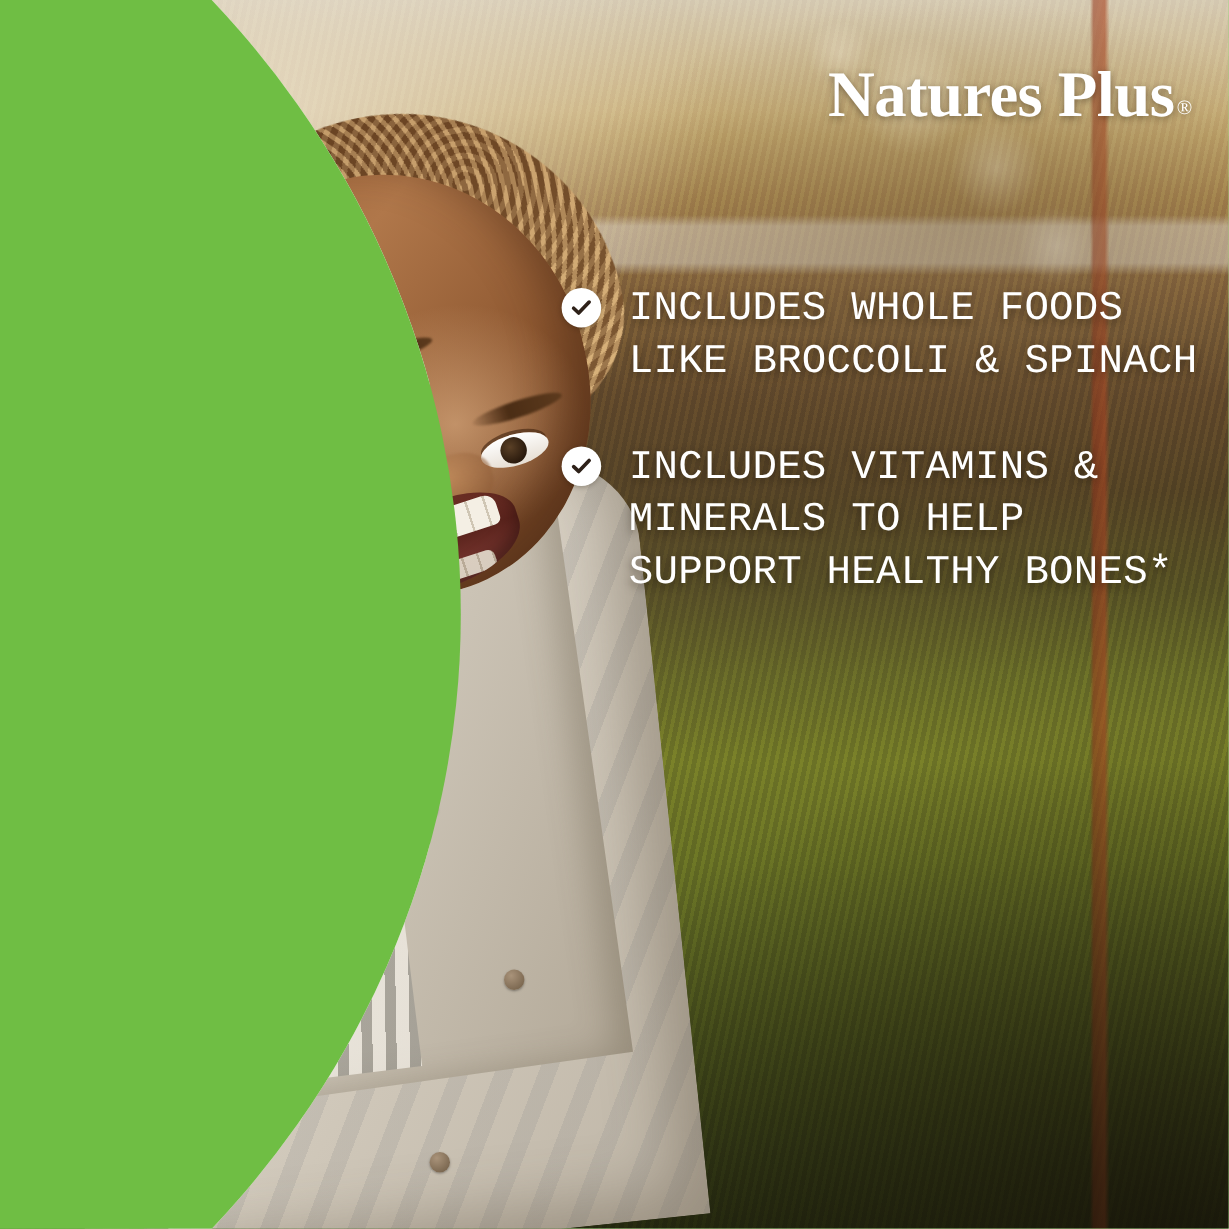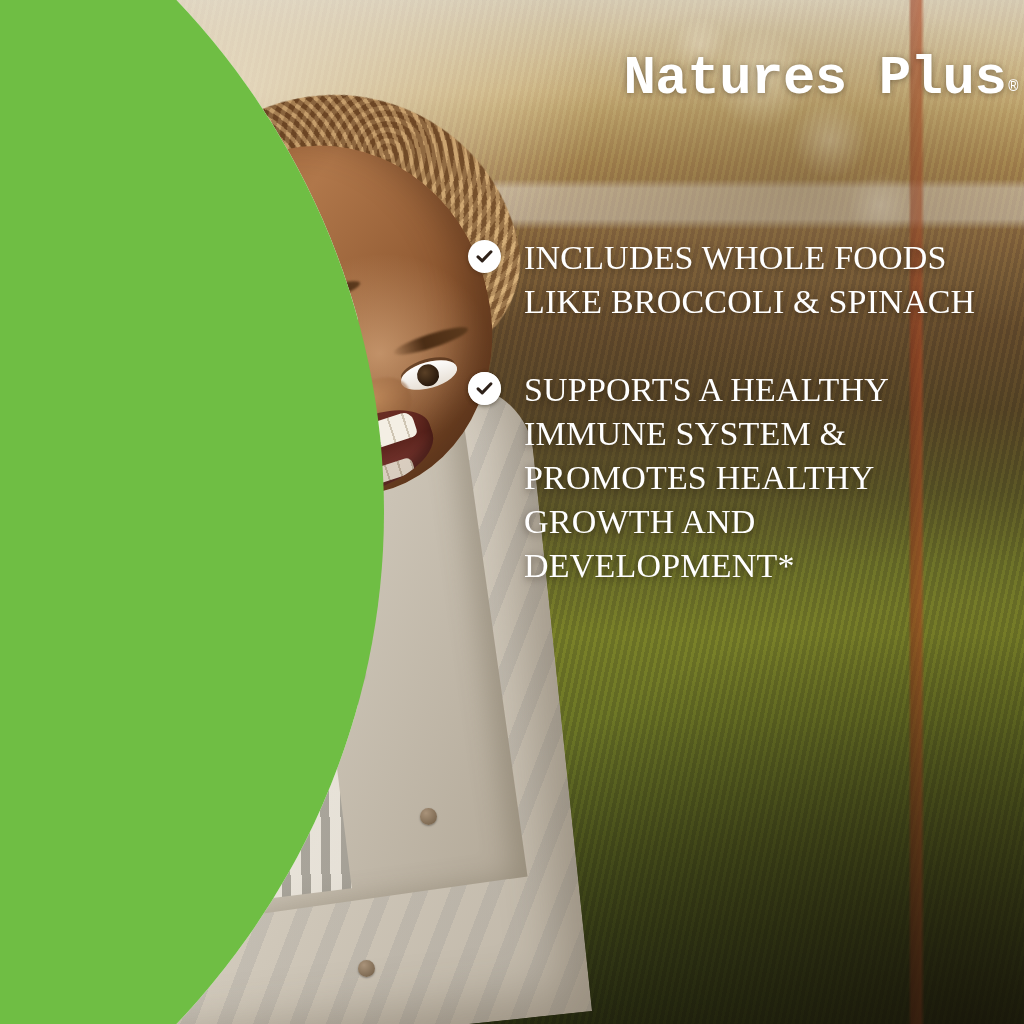--- a/index.html
+++ b/index.html
@@ -256,24 +256,24 @@
   .green-fill-left {
     position: absolute;
     left: 0; top: 0;
     width: 120px; height: 1024px;
     background: #6FBE44;
   }
 
   
   .logo {
     position: absolute;
-    right: 8px;
+    right: 33px;
     top: 52px;
     color: #ffffff;
-    font-family: Liberation Mono, monospace;
+    font-family: Liberation Serif, serif;
     font-weight: 700;
     font-size: 54px;
     letter-spacing: -0.5px;
     line-height: 1;
     text-shadow: 0 1px 6px rgba(40,26,12,0.45);
     white-space: nowrap;
   }
   .logo .reg {
     font-size: 17px;
     vertical-align: baseline;
@@ -307,21 +307,21 @@
     background: #ffffff;
     display: flex;
     align-items: center;
     justify-content: center;
     box-shadow: 0 1px 4px rgba(30,20,8,0.28);
   }
   .check-badge svg { display: block; }
 
   .benefit-text {
     color: #ffffff;
-    font-family: Liberation Serif, serif;
+    font-family: Liberation Mono, monospace;
     font-size: 34px;
     line-height: 44px;
     letter-spacing: 0.2px;
     text-transform: uppercase;
     font-weight: 400;
     text-shadow: 0 2px 7px rgba(30,20,8,0.5);
     white-space: pre-line;
     margin: 0;
   }
 </style>
@@ -374,30 +374,21 @@
       <p class="benefit-text">INCLUDES WHOLE FOODS
 LIKE BROCCOLI &amp; SPINACH</p>
     </div>
 
     <div class="benefit">
       <span class="check-badge">
         <svg width="19" height="19" viewBox="0 0 20 20" aria-hidden="true">
           <path d="M3.2 10.4 L7.6 14.6 L16.8 5.0" fill="none" stroke="#2E2119" stroke-width="3.2" stroke-linecap="round" stroke-linejoin="round"></path>
         </svg>
       </span>
+      <p class="benefit-text">INCLUDES VITAMINS &amp;
+MINERALS TO HELP
+SUPPORT HEALTHY BONES*</p>
     </div>
 
-    <div class="benefit">
-      <span class="check-badge">
-        <svg width="19" height="19" viewBox="0 0 20 20" aria-hidden="true">
-          <path d="M3.2 10.4 L7.6 14.6 L16.8 5.0" fill="none" stroke="#2E2119" stroke-width="3.2" stroke-linecap="round" stroke-linejoin="round"></path>
-        </svg>
-      </span>
-      <p class="benefit-text">SUPPORTS A HEALTHY
-IMMUNE SYSTEM &amp;
-PROMOTES HEALTHY
-GROWTH AND
-DEVELOPMENT*</p>
-    </div>
 
 
   </div>
 </div>
 
 </body></html>

